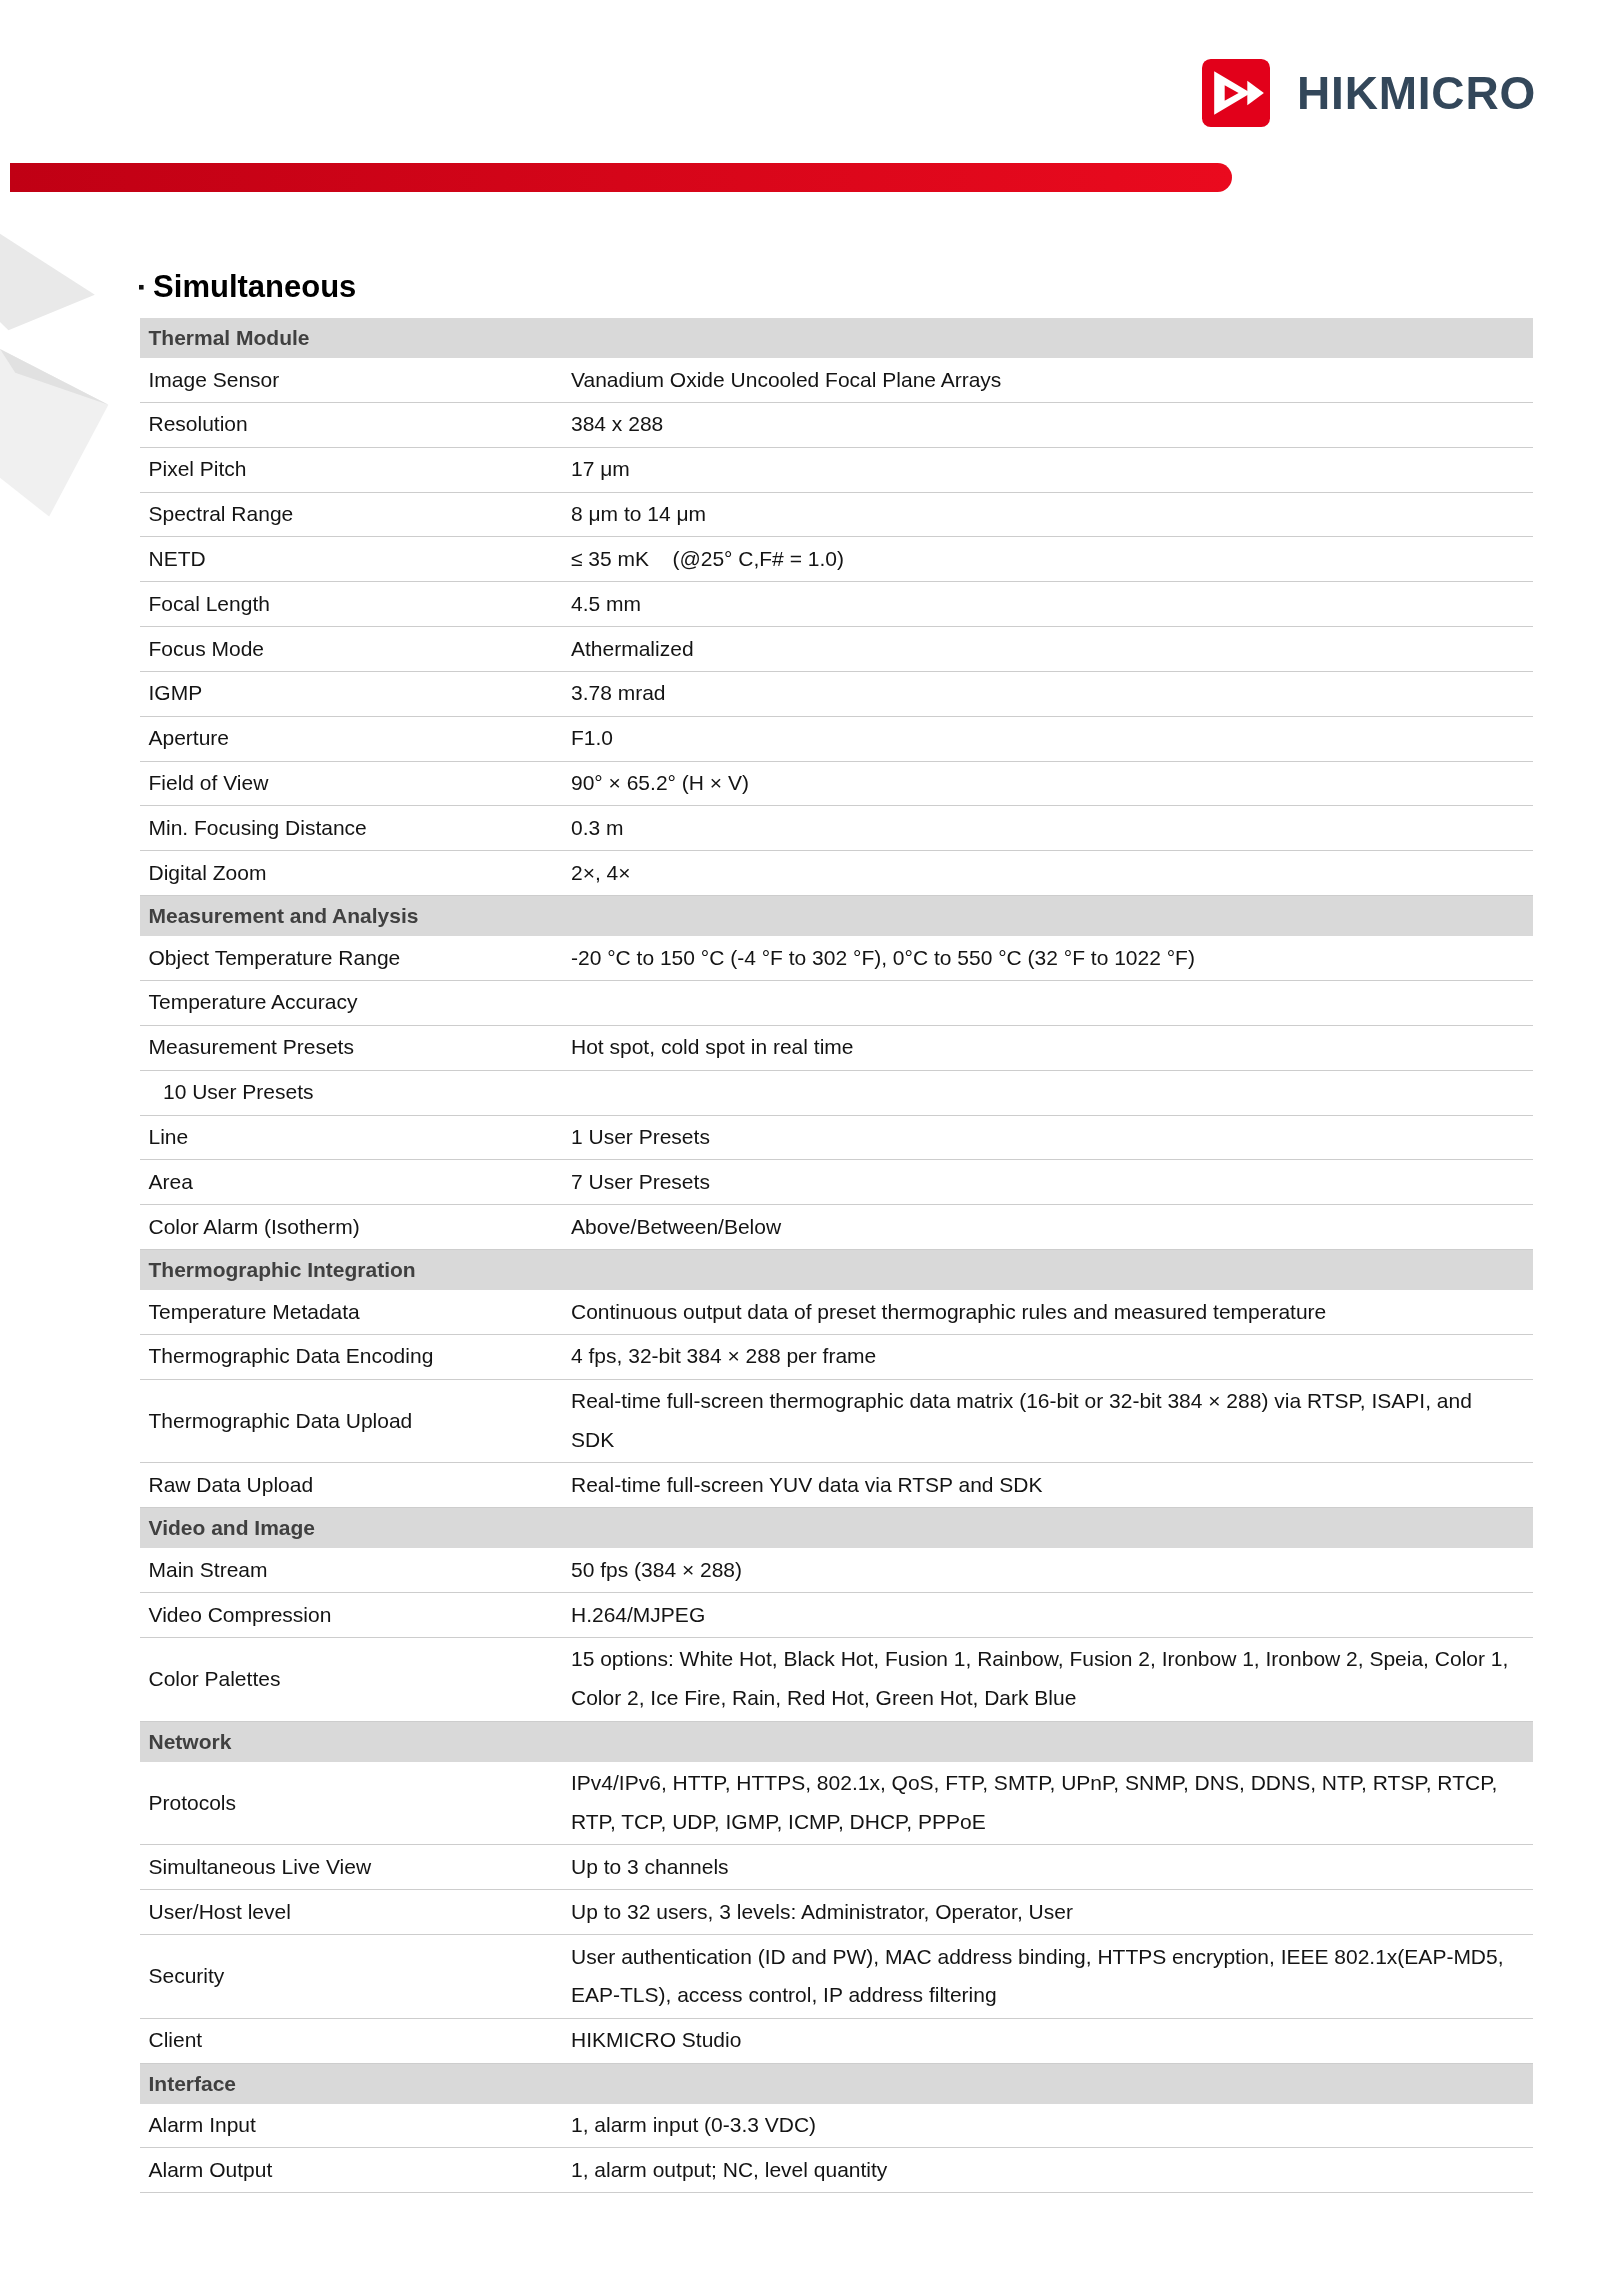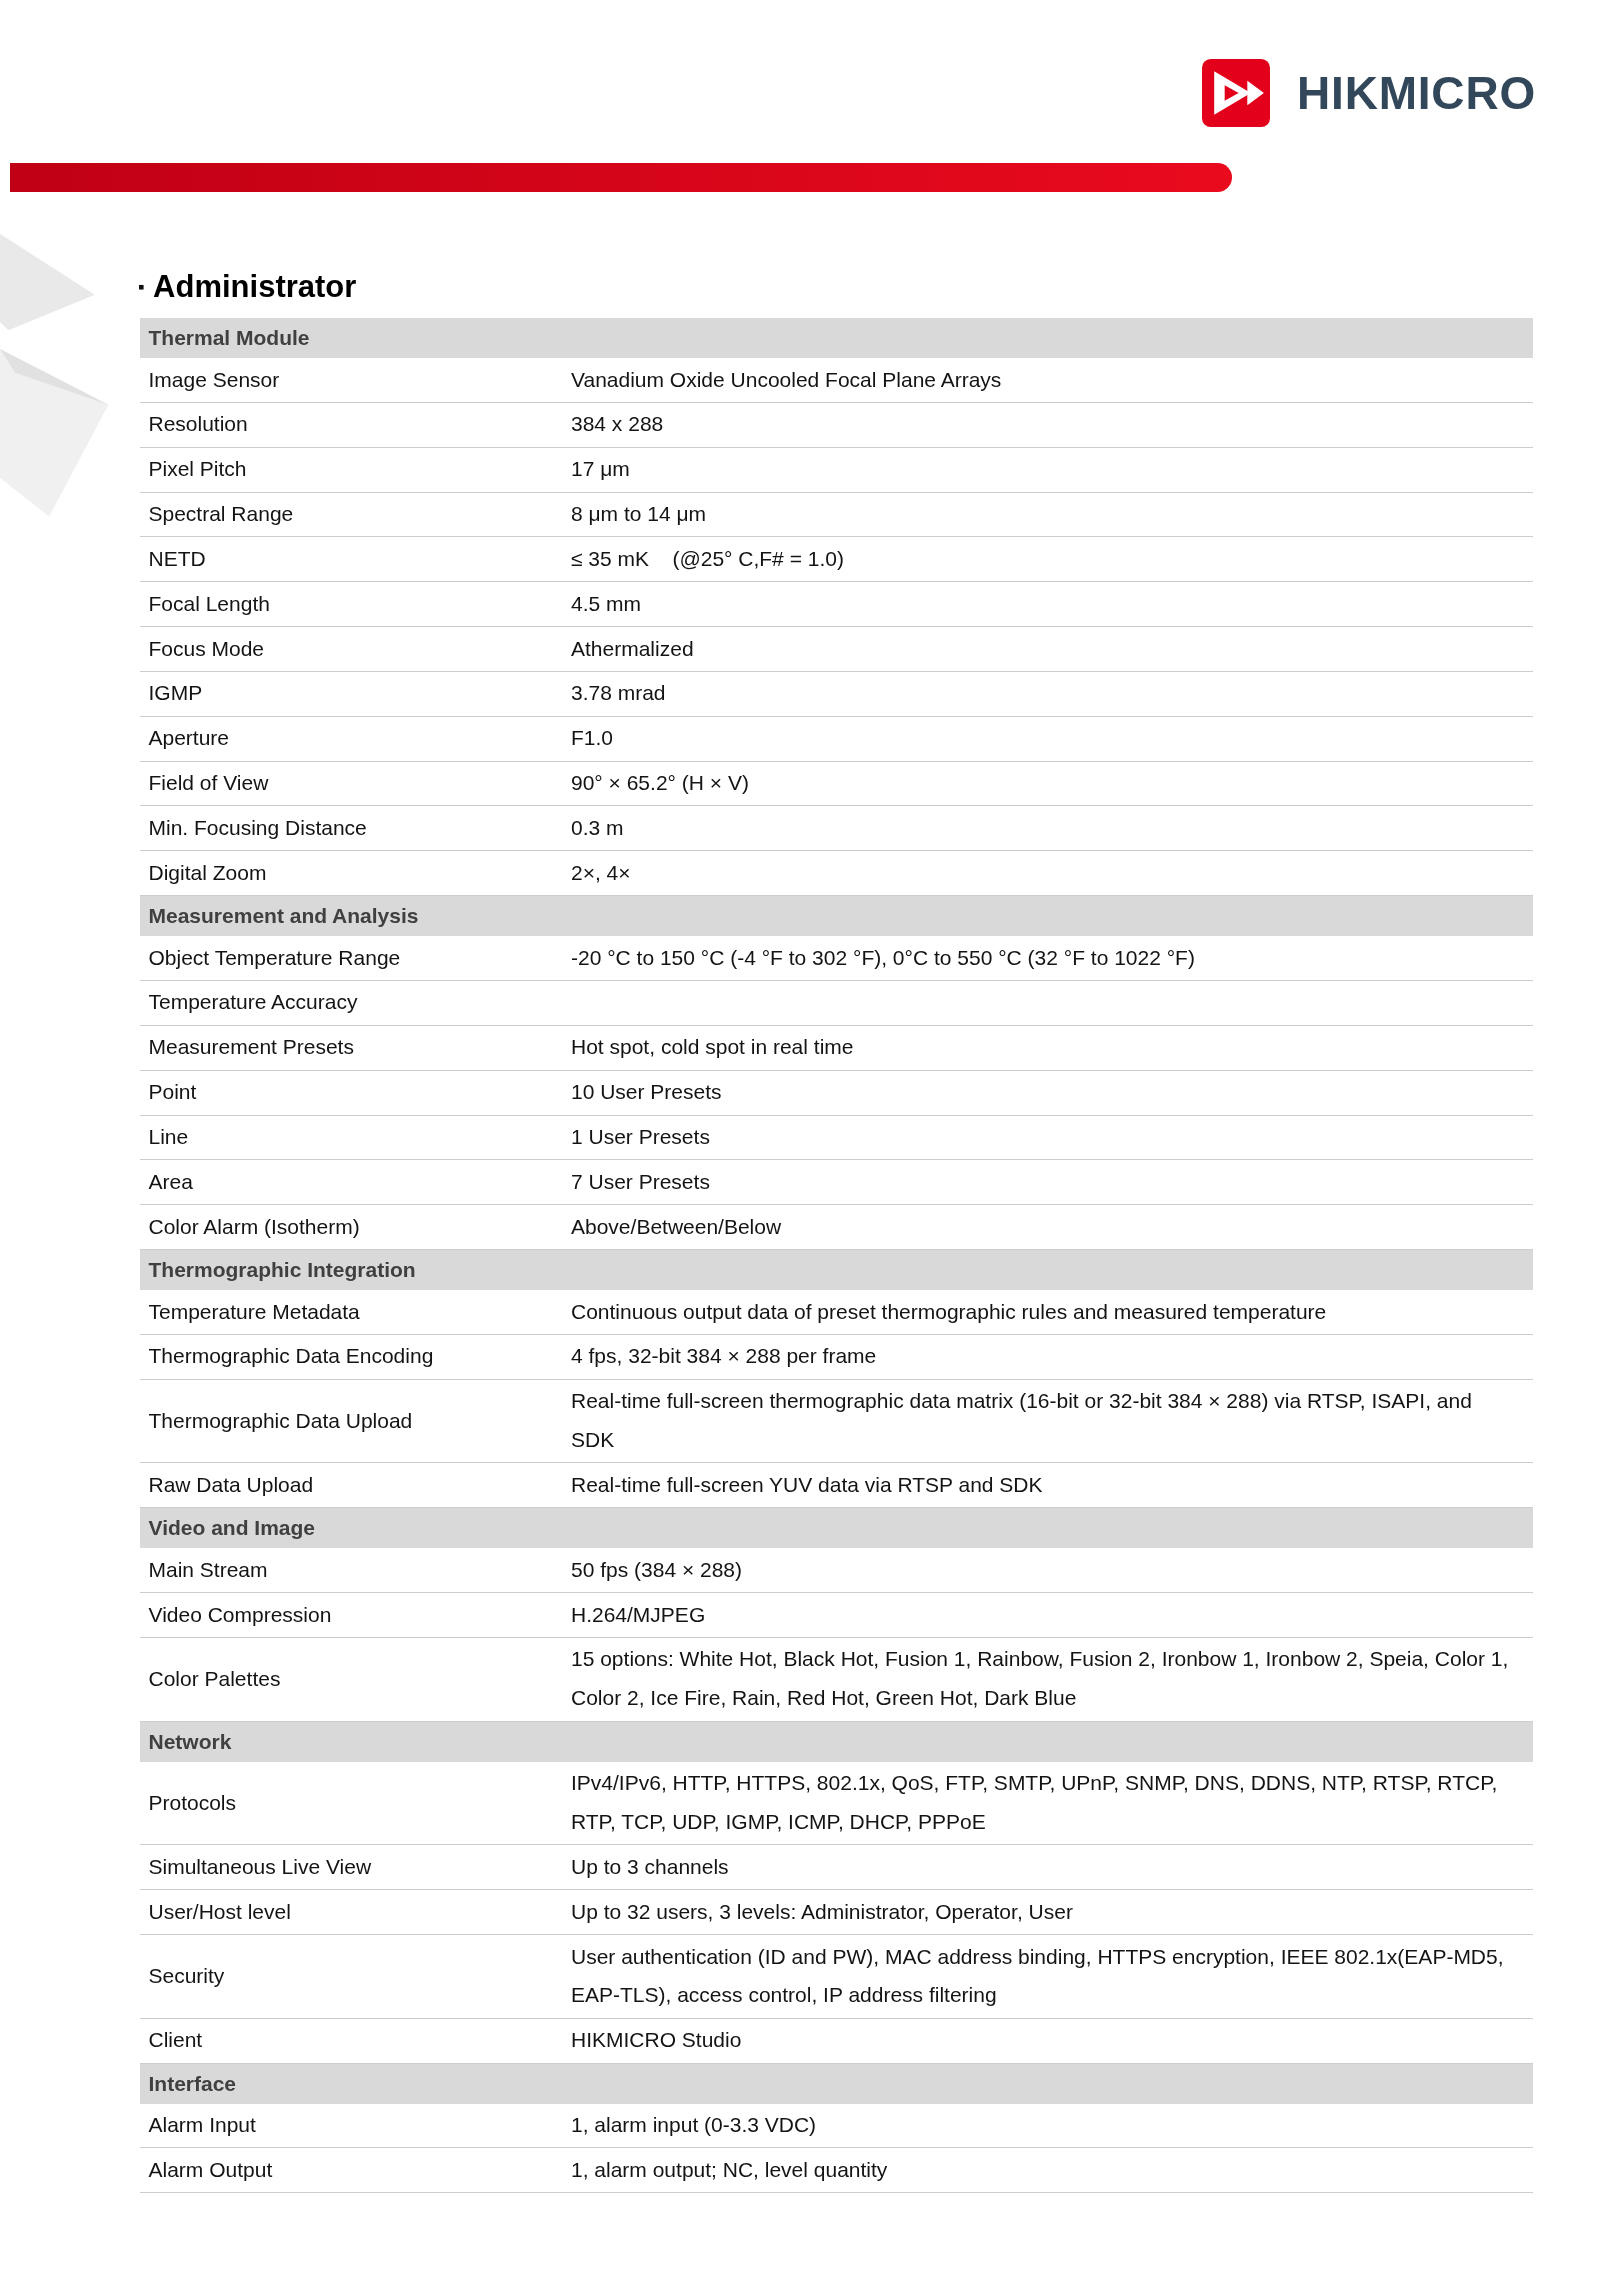--- a/index.html
+++ b/index.html
@@ -128,21 +128,21 @@
   <div class="red-bar"></div>
 
   <svg class="watermark" viewBox="0 0 150 430" aria-hidden="true">
     <polygon points="0,14 112,86 10,128 0,118" fill="#e9e9e9"></polygon>
     <polygon points="0,150 128,216 58,348 0,302" fill="#f0f0f0"></polygon>
     <polygon points="0,150 128,216 18,178" fill="#e1e1e1"></polygon>
   </svg>
 
   <div class="title-row">
     <span class="bullet">▪</span>
-    <span class="title-text">Administrator</span>
+    <span class="title-text">Simultaneous</span>
   </div>
 
   <div class="spec-table" id="spec-table">
       <div class="section-row">
         <span>Thermal Module</span>
       </div>
       <div class="spec-row">
         <div class="cell label">Image Sensor</div>
         <div class="cell value">Vanadium Oxide Uncooled Focal Plane Arrays</div>
       </div>
@@ -198,21 +198,20 @@
         <div class="cell value">-20 °C to 150 °C (-4 °F to 302 °F), 0°C to 550 °C (32 °F to 1022 °F)</div>
       </div>
       <div class="spec-row">
         <div class="cell label">Temperature Accuracy</div>
       </div>
       <div class="spec-row">
         <div class="cell label">Measurement Presets</div>
         <div class="cell value">Hot spot, cold spot in real time</div>
       </div>
       <div class="spec-row">
-        <div class="cell label">Point</div>
         <div class="cell value">10 User Presets</div>
       </div>
       <div class="spec-row">
         <div class="cell label">Line</div>
         <div class="cell value">1 User Presets</div>
       </div>
       <div class="spec-row">
         <div class="cell label">Area</div>
         <div class="cell value">7 User Presets</div>
       </div>

